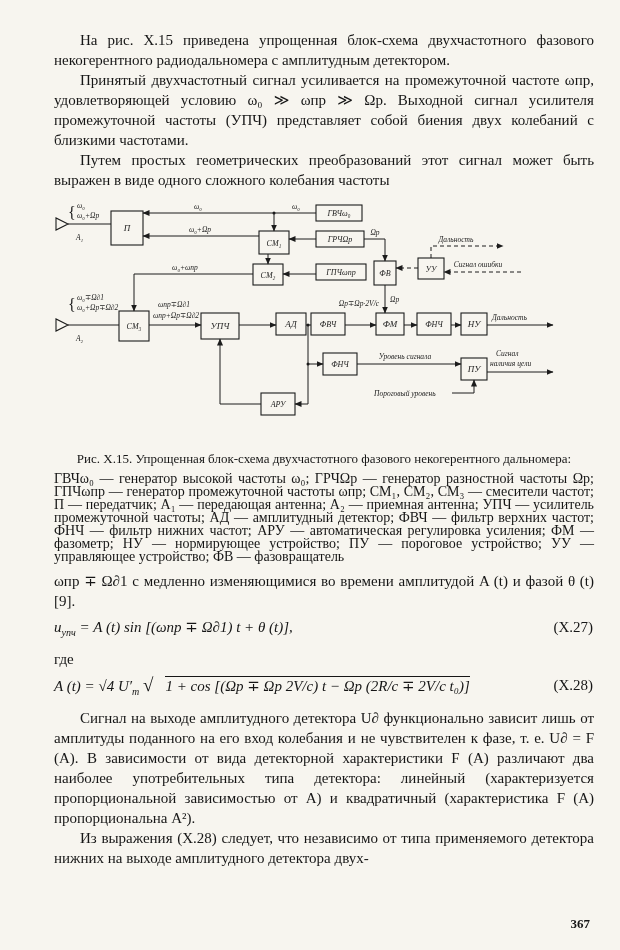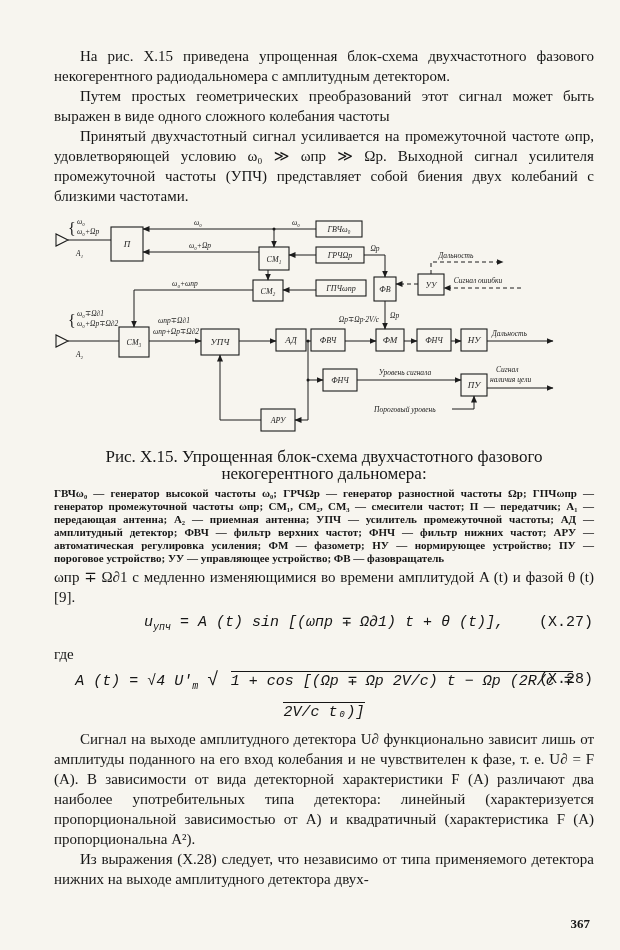--- a/index.html
+++ b/index.html
@@ -1,30 +1,30 @@
 <!DOCTYPE html>
 <html><head>
 <meta charset="utf-8">
 <style>
   html,body{margin:0;padding:0;}
   body{background:#e8e6e0;}
   .page{
     width:620px;height:950px;box-sizing:border-box;
     background:#f7f5ef;color:#161616;
     font-family:"Liberation Serif","DejaVu Serif",serif;
-    padding:46px 26px 0 54px;
+    padding:30px 26px 0 54px;
     position:relative;overflow:hidden;
   }
   p{margin:0;}
   .body-text{font-size:15px;line-height:20px;text-align:justify;}
   .indent{text-indent:26px;}
   .fig{margin:8px 0 2px -6px;}
-  .caption{font-size:17px;line-height:17px;text-align:center;margin-top:2px;}
-  .legend{font-size:11px;line-height:13px;text-align:justify;margin:5px 0 2px 0;font-weight:bold;}
-  .formula{position:relative;text-align:center;font-style:italic;font-size:15px;margin:3px 0;line-height:26px;font-family:Liberation Mono, monospace;}
+  .caption{font-size:13px;line-height:17px;text-align:center;margin-top:20px;}
+  .legend{font-size:14px;line-height:13px;text-align:justify;margin:5px 0 8px 0;}
+  .formula{position:relative;text-align:left;font-style:italic;font-size:15px;margin:3px 0;line-height:26px;}
   .f-tag{position:absolute;right:1px;top:0;font-style:normal;}
   .f28 .rad{font-style:normal;font-size:19px;}
   .f28 .radicand{border-top:1.2px solid #161616;padding-top:1px;margin-left:12px;}
   sub{font-size:10px;}
   .pageno{position:absolute;right:30px;bottom:18px;font-size:13px;font-weight:bold;}
   
   svg text{fill:#1c1c1c;}
   .blk{fill:none;stroke:#1c1c1c;stroke-width:1.1;}
   .w{fill:none;stroke:#1c1c1c;stroke-width:1;}
   .wd{fill:none;stroke:#1c1c1c;stroke-width:1;stroke-dasharray:4 3;}
@@ -34,22 +34,22 @@
   .sls{font:italic 7.5px "Liberation Serif","DejaVu Serif",serif;text-anchor:start;}
   .brace{font:16px "Liberation Serif","DejaVu Serif",serif;text-anchor:start;}
   .dot{fill:#1c1c1c;}
 </style>
 </head>
 <body>
 
 <div class="page">
 
   <p class="body-text indent">На рис. X.15 приведена упрощенная блок-схема двухчастотного фазового некогерентного радиодальномера с амплитудным детектором.</p>
+  <p class="body-text indent">Принятый двухчастотный сигнал усиливается на промежуточной частоте ωпр, удовлетворяющей условию ω₀ ≫ ωпр ≫ Ωр. Выходной сигнал усилителя промежуточной частоты (УПЧ) представляет собой биения двух колебаний с близкими частотами.</p>
   <p class="body-text indent">Путем простых геометрических преобразований этот сигнал может быть выражен в виде одного сложного колебания частоты</p>
-  <p class="body-text indent">Принятый двухчастотный сигнал усиливается на промежуточной частоте ωпр, удовлетворяющей условию ω₀ ≫ ωпр ≫ Ωр. Выходной сигнал усилителя промежуточной частоты (УПЧ) представляет собой биения двух колебаний с близкими частотами.</p>
 
   <div class="fig">
     <svg width="545" height="228" viewBox="0 0 545 228">
       <defs>
         <marker id="arr" markerWidth="8" markerHeight="8" refX="6.5" refY="3" orient="auto">
           <path d="M0,0 L7,3 L0,6 Z" fill="#1c1c1c"></path>
         </marker>
       </defs>
 
       <polygon class="blk" points="8,20 8,32 20,26"></polygon>

